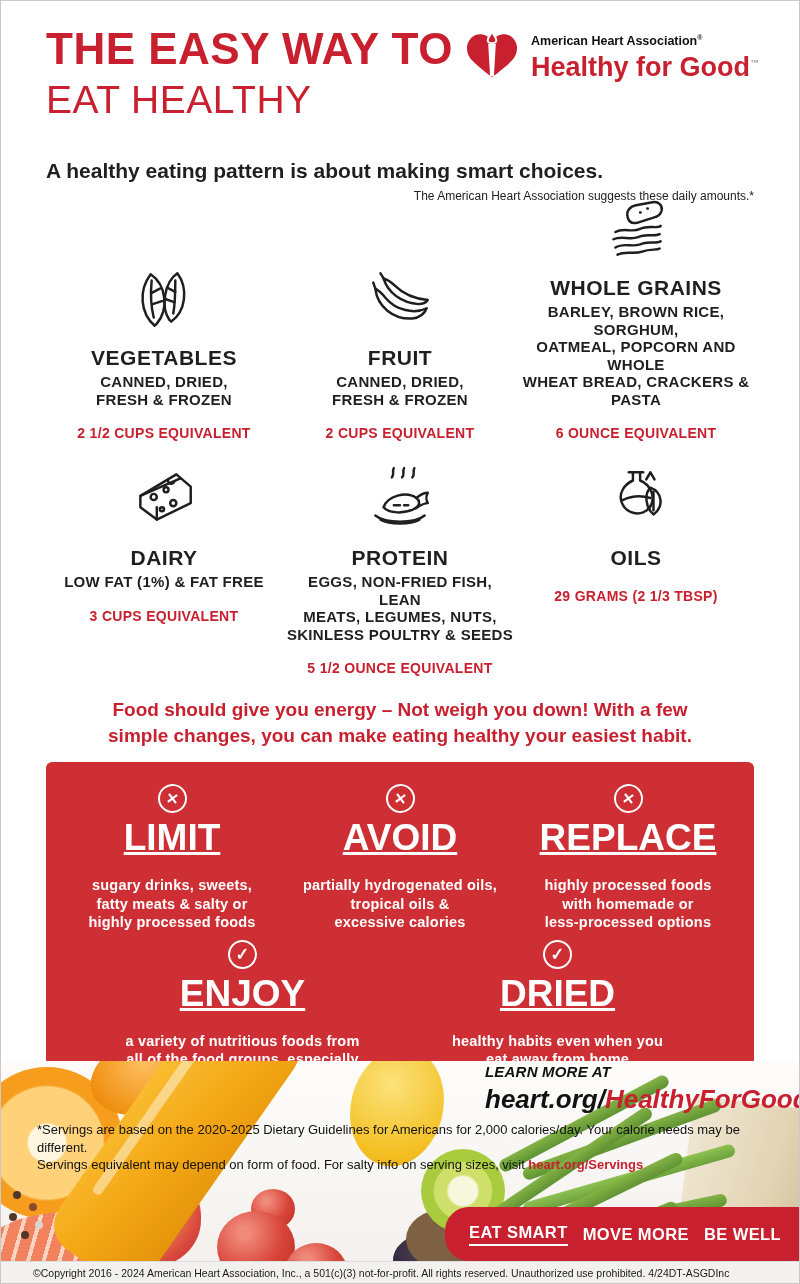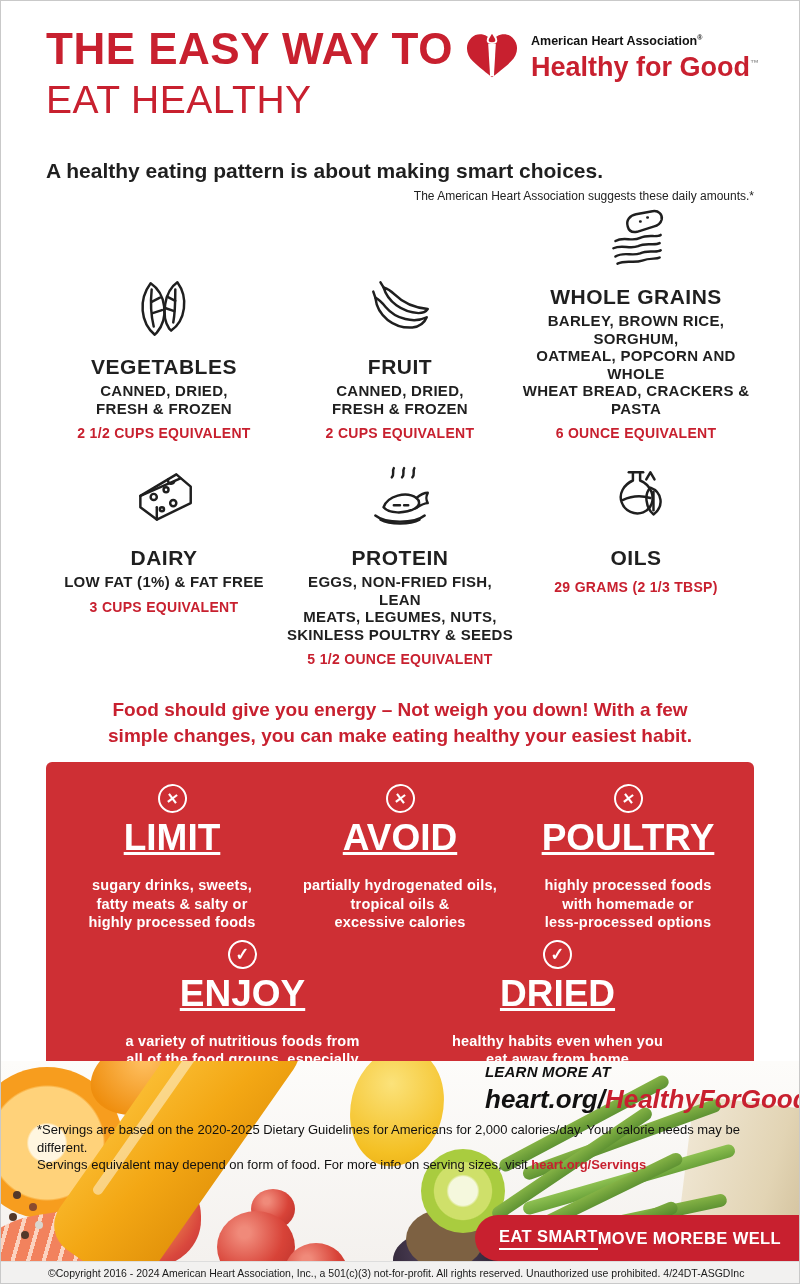--- a/index.html
+++ b/index.html
@@ -27,21 +27,21 @@
   .intro .sub{font-size:12px;font-weight:400;line-height:25px;color:#222;text-align:right;}
 
   
   .grid{margin:20px 45px 0 45px;display:grid;grid-template-columns:1fr 1fr 1fr;}
   .cell{display:flex;flex-direction:column;align-items:center;text-align:center;padding:0 4px;}
   .row1 .cell{height:212px;justify-content:flex-end;}
   .row2 .cell{min-height:226px;}
   .cat-icon{height:76px;display:flex;align-items:center;justify-content:center;margin-bottom:8px;}
   .cat-name{font-size:21px;font-weight:800;letter-spacing:.5px;line-height:26px;}
   .cat-desc{font-size:15px;font-weight:700;letter-spacing:.3px;line-height:17.5px;white-space:pre-line;margin-top:2px;}
-  .cat-amt{font-size:14px;font-weight:700;letter-spacing:.3px;color:var(--brand-red);margin-top:8px;}
+  .cat-amt{font-size:14px;font-weight:700;letter-spacing:.3px;color:var(--brand-red);margin-top:17px;}
 
   
   .statement{margin-top:10px;text-align:center;color:var(--brand-red);font-size:19px;font-weight:700;line-height:26px;white-space:pre-line;}
 
   
   .redbox{margin:13px 45px 0 45px;background:var(--box-red);border-radius:6px;padding:22px 12px 24px 12px;color:#fff;}
   .act-row1{display:grid;grid-template-columns:1fr 1fr 1fr;}
   .act-row2{display:flex;justify-content:center;gap:10px;margin-top:8px;}
   .act{display:flex;flex-direction:column;align-items:center;text-align:center;padding:0 6px;}
   .act-row2 .act{width:305px;}
@@ -94,29 +94,29 @@
     background:linear-gradient(100deg,#f0e7d4 0%,#e2d4b4 60%,#cdbb95 100%);}
   .pep{width:8px;height:8px;border-radius:50%;background:#53382a;}
   .p1{left:12px;top:130px;}.p2{left:28px;top:142px;background:#8a4b2f;}.p3{left:8px;top:152px;}.p4{left:34px;top:160px;background:#d9d5cf;}.p5{left:20px;top:170px;}
 
   .learnmore{left:484px;top:2px;width:300px;}
   .learnmore .lm1{font-size:15px;font-weight:800;font-style:italic;color:#111;letter-spacing:.2px;}
   .learnmore .lm2{font-size:26px;font-weight:800;font-style:italic;color:#111;margin-top:4px;letter-spacing:0;}
   .learnmore .lm2 .red{color:var(--brand-red);}
   .learnmore *{position:static;}
 
-  .pillbar{right:0;bottom:0;height:46px;background:var(--brand-red);border-radius:24px 0 0 24px;
-    display:flex;align-items:center;padding:0 18px 0 24px;}
+  .pillbar{right:0;bottom:0;height:54px;background:var(--brand-red);border-radius:24px 0 0 24px;
+    display:flex;align-items:center;gap:15px;padding:0 18px 0 24px;}
   .pillbar *{position:static;}
   .pill-item{color:#fff;font-size:16.5px;font-weight:800;letter-spacing:.4px;white-space:nowrap;}
   .pill-item.u{border-bottom:2px solid #fff;padding-bottom:2px;}
 
   
   .copyright{position:absolute;left:0;right:0;bottom:0;height:22px;background:#f2f1f0;border-top:1px solid #ddd;
-    display:flex;align-items:center;padding-left:47px;font-size:10.5px;color:#1a1a1a;}
+    display:flex;align-items:center;padding-left:32px;font-size:10.5px;color:#1a1a1a;}
 
   svg.line{stroke:#1f1f1f;stroke-width:2.4;fill:none;stroke-linecap:round;stroke-linejoin:round;}
 </style>
 </head>
 <body>
 
 <div class="poster">
 
   <div class="header">
     <div class="title">
@@ -257,21 +257,21 @@
       </div>
       <div class="act">
         <div class="mark">✕</div>
         <div class="act-name">AVOID</div>
         <div class="act-desc">partially hydrogenated oils,
 tropical oils &amp;
 excessive calories</div>
       </div>
       <div class="act">
         <div class="mark">✕</div>
-        <div class="act-name">POULTRY</div>
+        <div class="act-name">REPLACE</div>
         <div class="act-desc">highly processed foods
 with homemade or
 less-processed options</div>
       </div>
     </div>
     <div class="act-row2">
       <div class="act">
         <div class="mark check">✓</div>
         <div class="act-name">ENJOY</div>
         <div class="act-desc">a variety of nutritious foods from
@@ -282,21 +282,21 @@
         <div class="mark check">✓</div>
         <div class="act-name">DRIED</div>
         <div class="act-desc">healthy habits even when you
 eat away from home</div>
       </div>
     </div>
   </div>
 
   <div class="footnote">
     <span>*Servings are based on the 2020-2025 Dietary Guidelines for Americans for 2,000 calories/day. Your calorie needs may be different.</span><br>
-    <span>Servings equivalent may depend on form of food. For more info on serving sizes, visit </span><a href="#">heart.org/Servings</a>
+    <span>Servings equivalent may depend on form of food. For salty info on serving sizes, visit </span><a href="#">heart.org/Servings</a>
   </div>
 
   <div class="photo">
     <div class="orange-slice"></div>
     <div class="orange-top"></div>
     <div class="salmon"></div>
     <div class="pep p1"></div>
     <div class="pep p2"></div>
     <div class="pep p3"></div>
     <div class="pep p4"></div>

